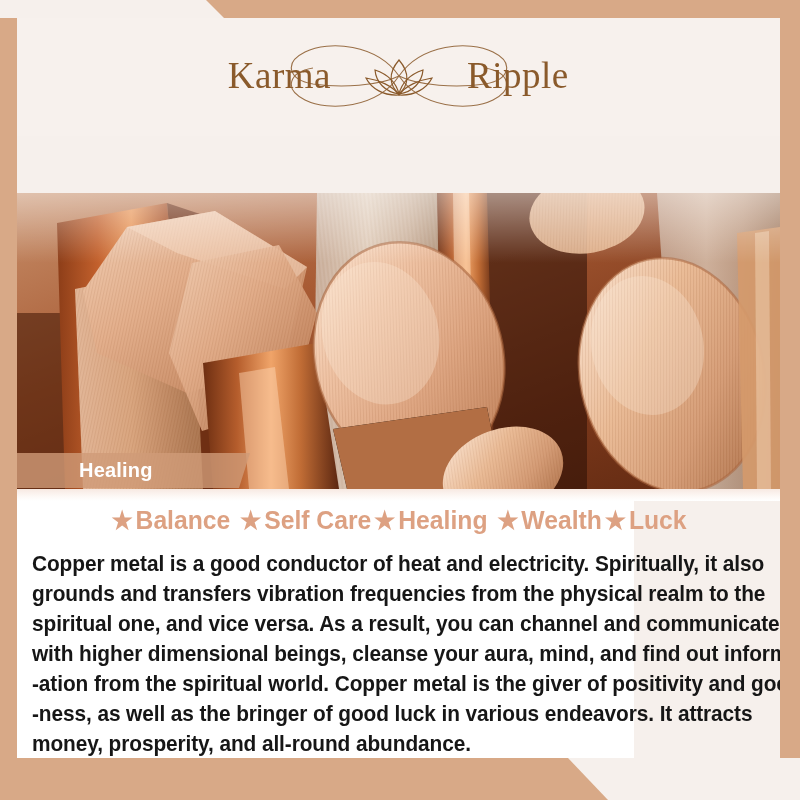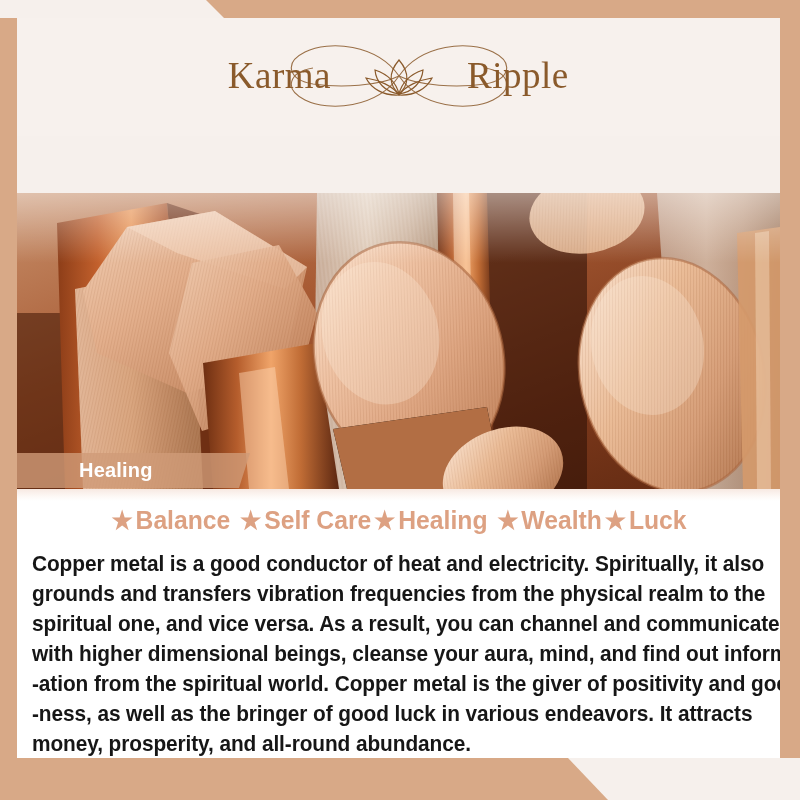--- a/index.html
+++ b/index.html
@@ -160,21 +160,21 @@
     color: #ffffff;
     padding-left: 62px;
     letter-spacing: 0.2px;
   }
 
   
   .panel {
     position: absolute;
     top: 489px;
     left: 17px;
-    width: 763px;
+    width: 617px;
     height: 269px;
     background: #ffffff;
     z-index: 3;
   }
   .panel-fade {
     position: absolute;
     top: 0;
     left: 0;
     width: 763px;
     height: 12px;

